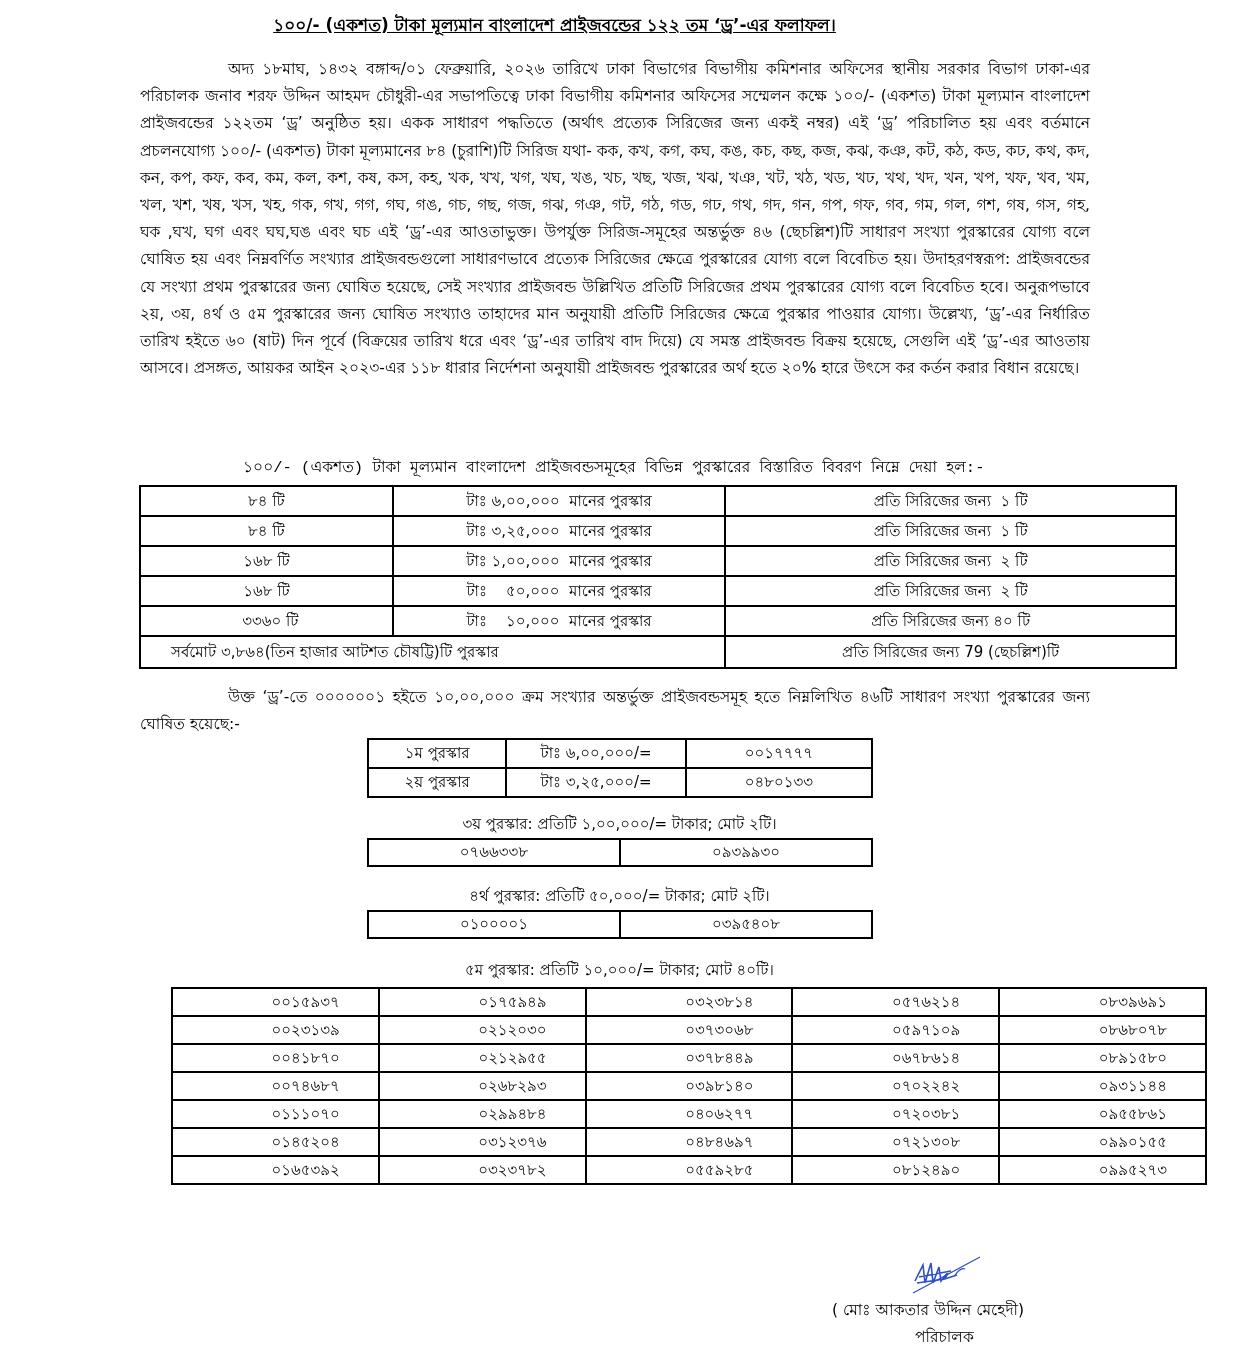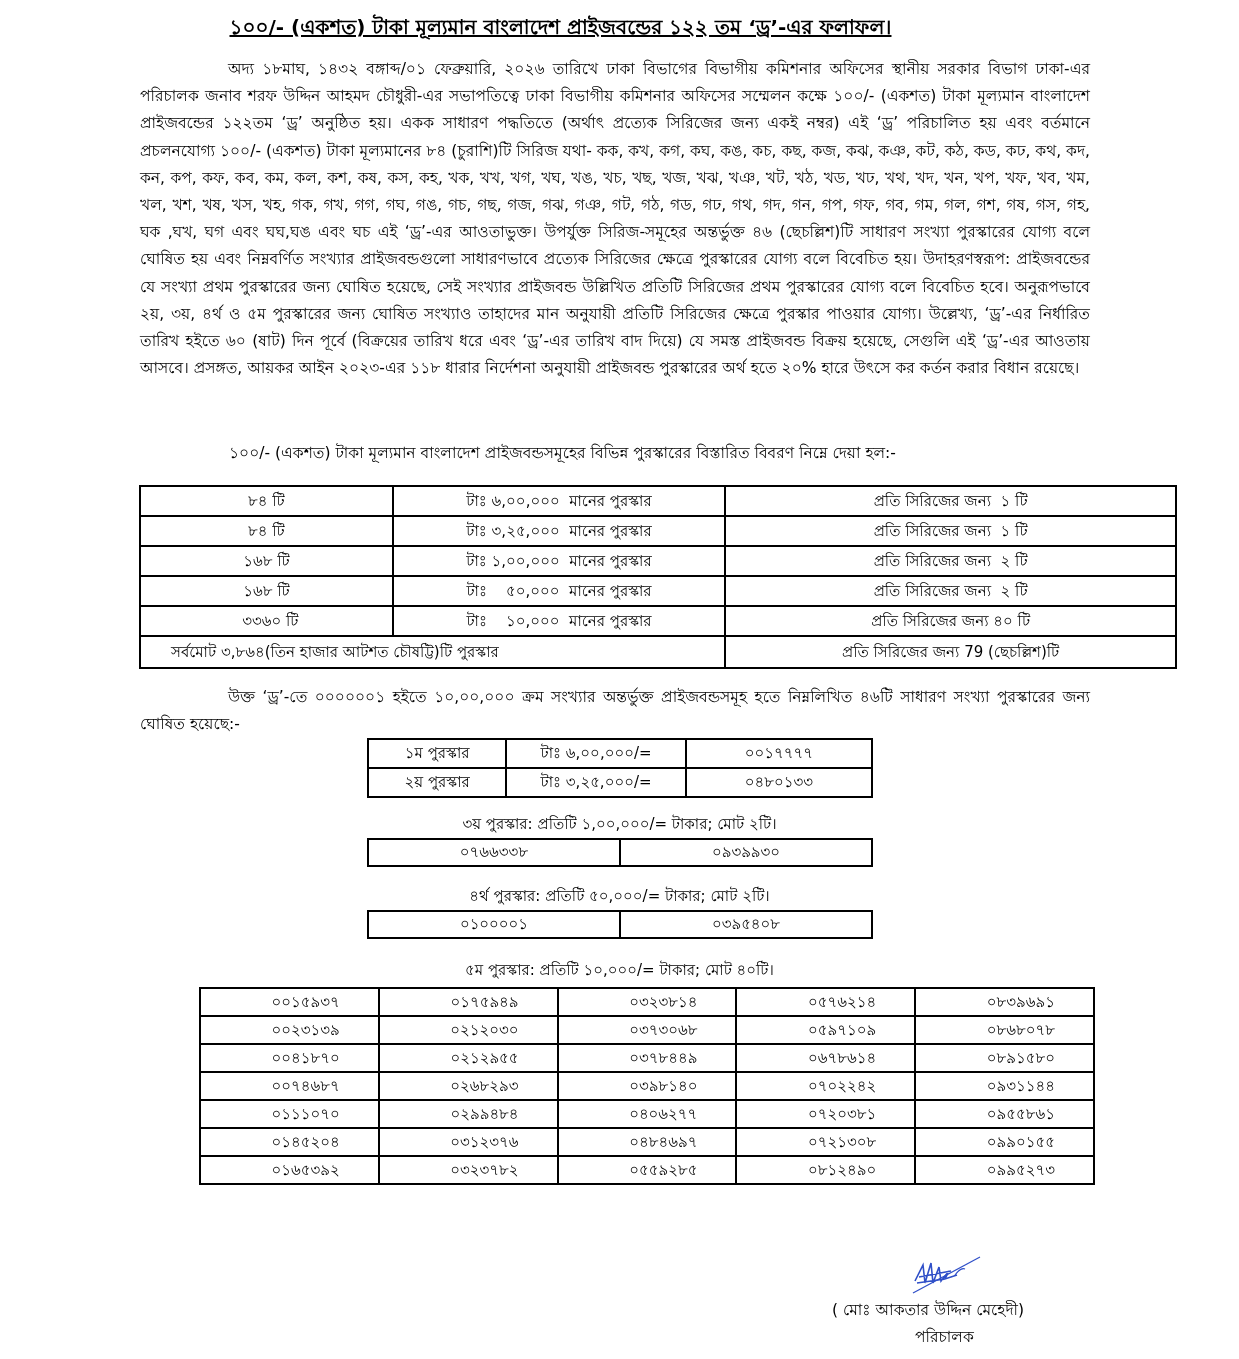--- a/index.html
+++ b/index.html
@@ -2,46 +2,46 @@
 <html><head>
 <meta charset="utf-8">
 <style>
   html, body { margin: 0; padding: 0; background: #ffffff; }
   body {
     width: 1239px; height: 1359px; position: relative; overflow: hidden;
     font-family: "DejaVu Sans", "Liberation Sans", sans-serif;
     color: #000;
   }
   .title {
-    position: absolute; left: 14px; top: 12px; width: 1093px; text-align: center;
-    font-size: 20px; font-weight: bold;
+    position: absolute; left: 8px; top: 12px; width: 1093px; text-align: center;
+    font-size: 17px; font-weight: bold;
   }
   .title span { text-decoration: underline; }
   .para {
     position: absolute; left: 140px; width: 950px;
     font-size: 15.5px; line-height: 27.2px; text-align: justify;
     text-indent: 88px; margin: 0;
   }
   .para1 { top: 56px; }
   .para-sub {
     position: absolute; left: 140px; width: 950px; top: 440px;
-    font-size: 15.5px; text-indent: 88px; margin: 1px;
+    font-size: 15.5px; text-indent: 88px; margin: 15px; font-family: Liberation Mono, monospace;
   }
   table { border-collapse: collapse; position: absolute; }
   td { border: 2px solid #000; font-size: 15px; text-align: center; padding: 0; }
   .summary { left: 139px; top: 485px; width: 1038px; }
   .summary td { height: 28px; }
   .summary tr.last td { height: 30px; }
   .para2 { top: 684px; }
   .t12 { left: 367px; top: 738px; width: 506px; }
   .t12 td { height: 27px; }
   .caption { position: absolute; left: 0; width: 1239px; text-align: center; font-size: 15px; }
   .pair { left: 367px; width: 506px; }
   .pair td { height: 25px; width: 50%; }
-  .fifth { left: 171px; top: 987px; width: 896px; margin-left: 28px; }
+  .fifth { left: 171px; top: 987px; width: 1036px; }
   .fifth td { height: 26px; text-align: right; padding-right: 38px; width: 20%; }
   .signature { position: absolute; left: 905px; top: 1253px; width: 80px; height: 50px; }
   .sign-name { position: absolute; left: 832px; top: 1298px; font-size: 15.5px; }
   .sign-title { position: absolute; left: 915px; top: 1325px; font-size: 15.5px; }
 </style>
 </head>
 <body>
 
 <div class="title"><span>১০০/- (একশত) টাকা মূল্যমান বাংলাদেশ প্রাইজবন্ডের ১২২ তম ‘ড্র’-এর ফলাফল।</span></div>
 

